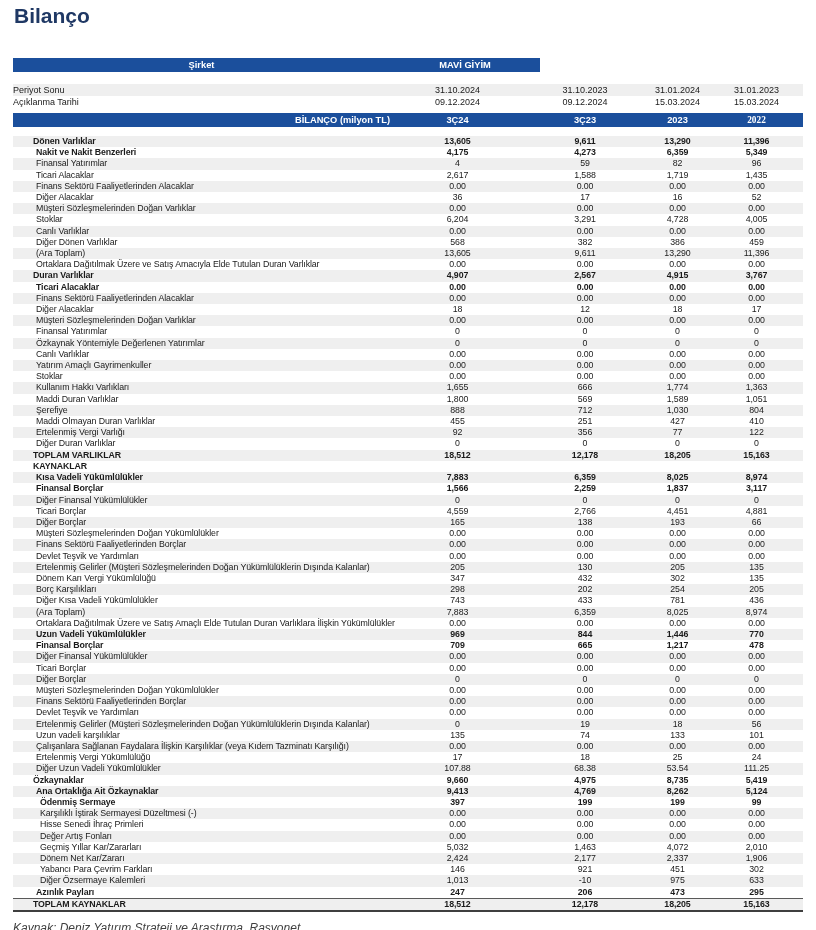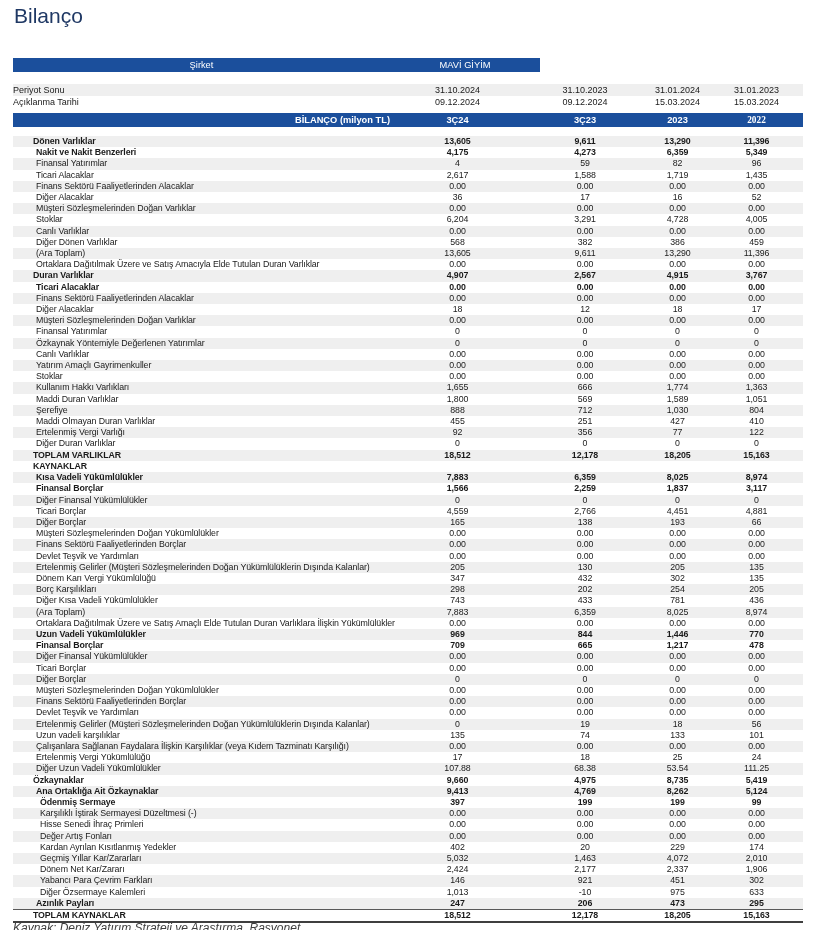--- a/index.html
+++ b/index.html
@@ -6,27 +6,27 @@
   body{
     position:relative;
     width:816px;height:930px;
     background:#ffffff;
     font-family:"Liberation Sans",sans-serif;
     color:#1a1a1a;
     overflow:hidden;
   }
   .page-title{
     position:absolute;top:4px;left:14px;
-    font-size:21px;font-weight:400;color:#1f3864;
+    font-size:21px;font-weight:700;color:#1f3864;
   }
   
   .company-bar{
     position:absolute;top:58px;left:13px;width:527px;height:14px;
     background:#1b4f9c;display:flex;align-items:center;
-    color:#ffffff;font-size:9.3px;font-weight:400;
+    color:#ffffff;font-size:9.3px;font-weight:700;
   }
   .company-bar .c1{width:377px;text-align:center;}
   .company-bar .c2{flex:1;text-align:center;}
   
   .meta{position:absolute;top:84px;left:13px;width:790px;border-collapse:collapse;table-layout:fixed;}
   .meta td{height:12px;line-height:12px;font-size:9px;padding:0;white-space:nowrap;overflow:hidden;}
   .meta tr:first-child{background:#efefef;}
   .meta td.lab{text-align:left;}
   .meta td.val{text-align:center;}
   
@@ -546,27 +546,20 @@
         <td class="val">0.00</td>
       </tr>
       <tr>
         <td class="lab i2">Değer Artış Fonları</td>
         <td class="val">0.00</td>
         <td class="val">0.00</td>
         <td class="val">0.00</td>
         <td class="val">0.00</td>
       </tr>
       <tr>
-        <td class="lab i2">Kardan Ayrılan Kısıtlanmış Yedekler</td>
-        <td class="val">402</td>
-        <td class="val">20</td>
-        <td class="val">229</td>
-        <td class="val">174</td>
-      </tr>
-      <tr>
         <td class="lab i2">Geçmiş Yıllar Kar/Zararları</td>
         <td class="val">5,032</td>
         <td class="val">1,463</td>
         <td class="val">4,072</td>
         <td class="val">2,010</td>
       </tr>
       <tr>
         <td class="lab i2">Dönem Net Kar/Zararı</td>
         <td class="val">2,424</td>
         <td class="val">2,177</td>

